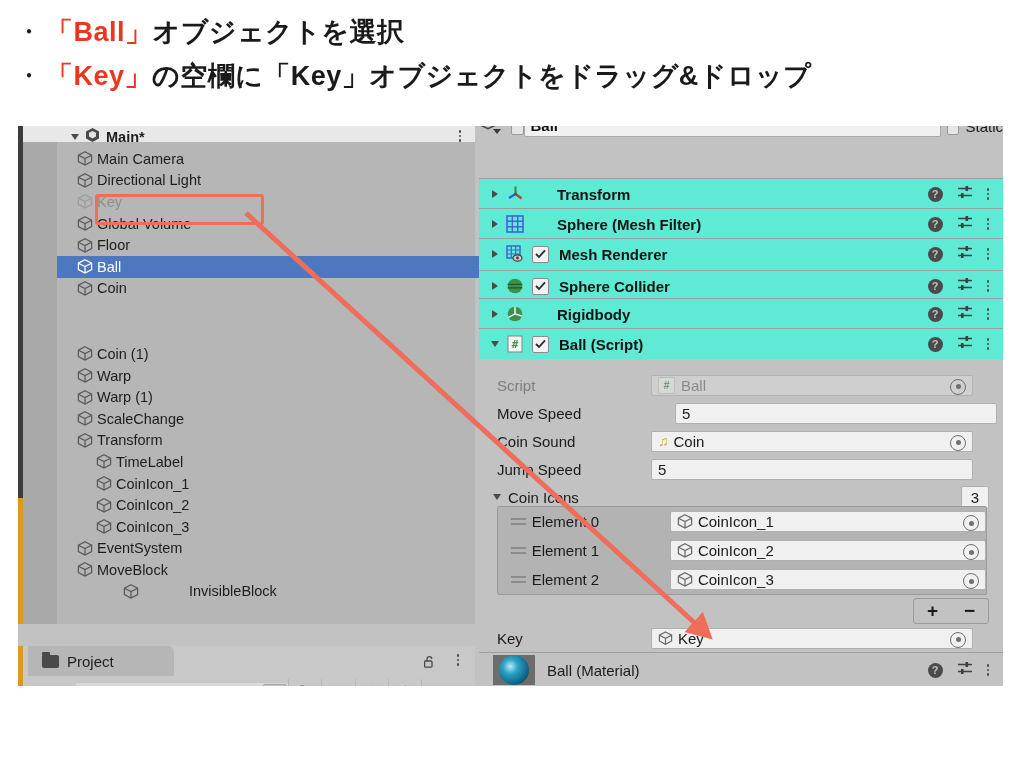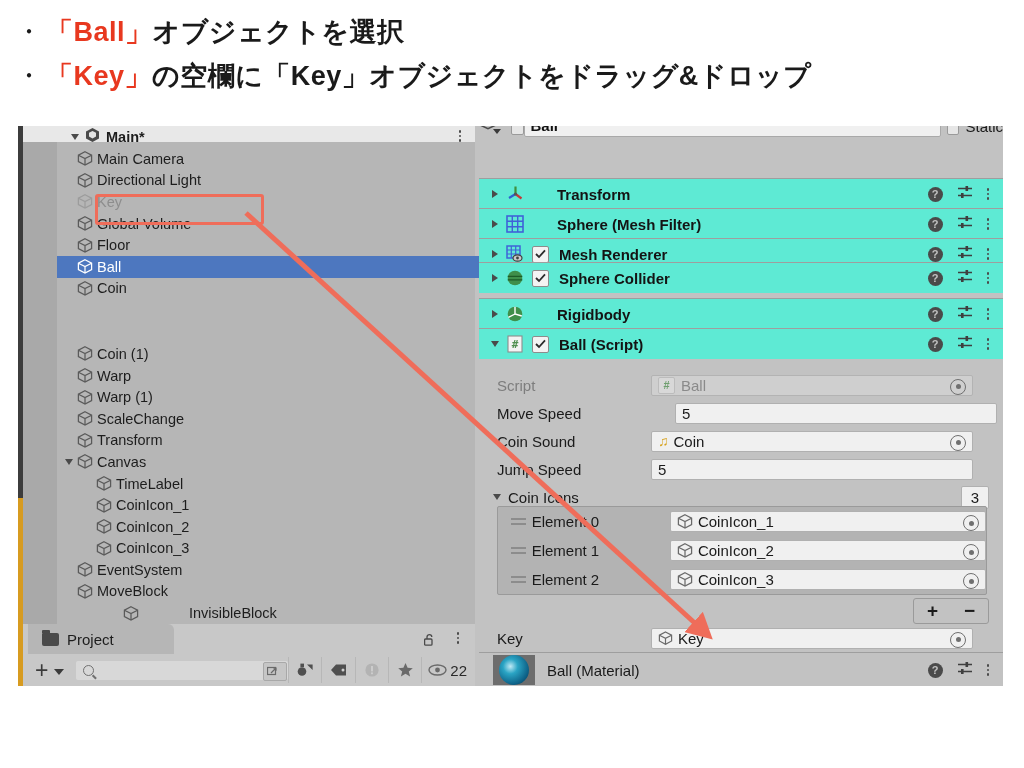--- a/index.html
+++ b/index.html
@@ -39,21 +39,21 @@
   .row{height:21.6px;display:flex;align-items:center;font-size:14.5px;color:#1d1d1d;white-space:nowrap;}
   .row.sel{background:#4d77bf;color:#ffffff;width:418px;}
   .row.dim{color:#8d8d8d;}
   .row .expander{width:16px;display:flex;justify-content:center;align-items:center;}
 
   
   .cube{width:16px;height:15px;margin-right:4px;flex:none;position:relative;}
   .cube svg{display:block}
 
   
-  .project{position:absolute;left:0;top:498px;width:457px;height:62px;background:#c8c8c8;}
+  .project{position:absolute;left:0;top:520px;width:457px;height:62px;background:#c8c8c8;}
   .proj-orange{position:absolute;left:0;top:0;width:5px;height:62px;background:#d79b20;}
   .proj-tabbar{position:absolute;left:5px;top:0;width:452px;height:30px;background:#c8c8c8;}
   .proj-tab{position:absolute;left:5px;top:0;width:132px;height:30px;background:#b6b6b6;border-top-right-radius:6px;display:flex;align-items:center;padding-left:14px;gap:8px;font-size:15px;color:#1d1d1d;}
   .folder{width:17px;height:13px;background:#4a4a4a;border-radius:1px 2px 2px 2px;position:relative;flex:none;}
   .folder:before{content:"";position:absolute;left:0;top:-3px;width:8px;height:3px;background:#4a4a4a;border-radius:1px 1px 0 0;}
   .lock{position:absolute;right:40px;top:8px;width:11px;height:13px;}
   .proj-kebab{position:absolute;right:16px;top:8px;}
   .proj-toolbar{position:absolute;left:5px;top:30px;width:452px;height:32px;background:#c8c8c8;display:flex;align-items:center;}
   .plus{font-size:23px;color:#3a3a3a;line-height:1;margin-left:12px;font-weight:400;}
   .mini-tri{width:0;height:0;border-left:5px solid transparent;border-right:5px solid transparent;border-top:6px solid #3a3a3a;margin-left:6px;margin-top:4px;}
@@ -262,32 +262,20 @@
         <div class="row" style="padding-left: 4px;">
           <span class="expander"></span>
           <span class="cube">
             <svg width="16" height="15" viewBox="0 0 16 15">
               <path d="M8 0.8 L14.6 4.2 L14.6 10.6 L8 14 L1.4 10.6 L1.4 4.2 Z" fill="none" stroke="#5a5a5a" stroke-width="1.25"></path>
               <path d="M1.4 4.2 L8 7.6 L14.6 4.2 M8 7.6 L8 14" fill="none" stroke="#5a5a5a" stroke-width="1.25"></path>
             </svg>
           </span>
           <span>Transform</span>
         </div>
-        <div class="row" style="padding-left: 4px;">
-          <span class="expander">
-            <span class="tri down"></span>
-          </span>
-          <span class="cube">
-            <svg width="16" height="15" viewBox="0 0 16 15">
-              <path d="M8 0.8 L14.6 4.2 L14.6 10.6 L8 14 L1.4 10.6 L1.4 4.2 Z" fill="none" stroke="#5a5a5a" stroke-width="1.25"></path>
-              <path d="M1.4 4.2 L8 7.6 L14.6 4.2 M8 7.6 L8 14" fill="none" stroke="#5a5a5a" stroke-width="1.25"></path>
-            </svg>
-          </span>
-          <span>Canvas</span>
-        </div>
         <div class="row" style="padding-left: 23px;">
           <span class="expander"></span>
           <span class="cube">
             <svg width="16" height="15" viewBox="0 0 16 15">
               <path d="M8 0.8 L14.6 4.2 L14.6 10.6 L8 14 L1.4 10.6 L1.4 4.2 Z" fill="none" stroke="#5a5a5a" stroke-width="1.25"></path>
               <path d="M1.4 4.2 L8 7.6 L14.6 4.2 M8 7.6 L8 14" fill="none" stroke="#5a5a5a" stroke-width="1.25"></path>
             </svg>
           </span>
           <span>TimeLabel</span>
         </div>
@@ -518,21 +506,21 @@
                 <rect x="8.5" y="1" width="2.6" height="5" fill="#3f3f3f"></rect>
                 <rect x="4" y="8" width="2.6" height="5" fill="#3f3f3f"></rect>
               </svg></span>
             <span class="kebab">
               <i></i>
               <i></i>
               <i></i>
             </span>
           </span>
         </div>
-        <div class="comp" style="top: 136px; justify-content: flex-end;">
+        <div class="comp" style="top: 144px; justify-content: flex-end;">
           <span class="ctri">
             <span class="tri"></span>
           </span>
           <span class="cicon">
             <svg width="18" height="18" viewBox="0 0 18 18">
               <circle cx="9" cy="9" r="7.3" fill="#3f8f4a"></circle>
               <path d="M1.7 7.4 H16.3 M1.7 10.8 H16.3" stroke="#1d5c27" stroke-width="1.2"></path>
             </svg>
           </span>
           <span class="cchk">

